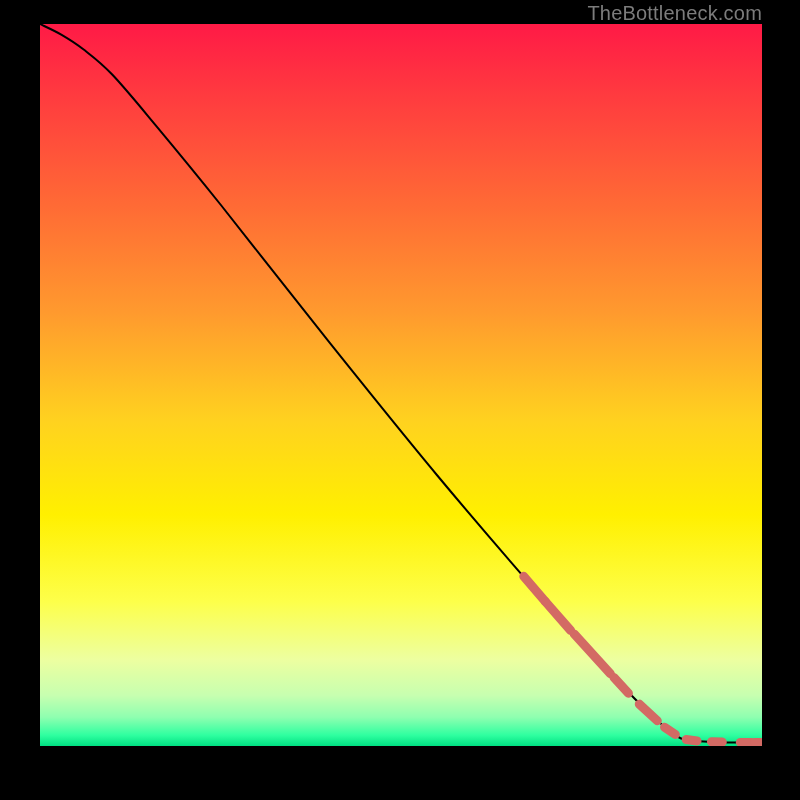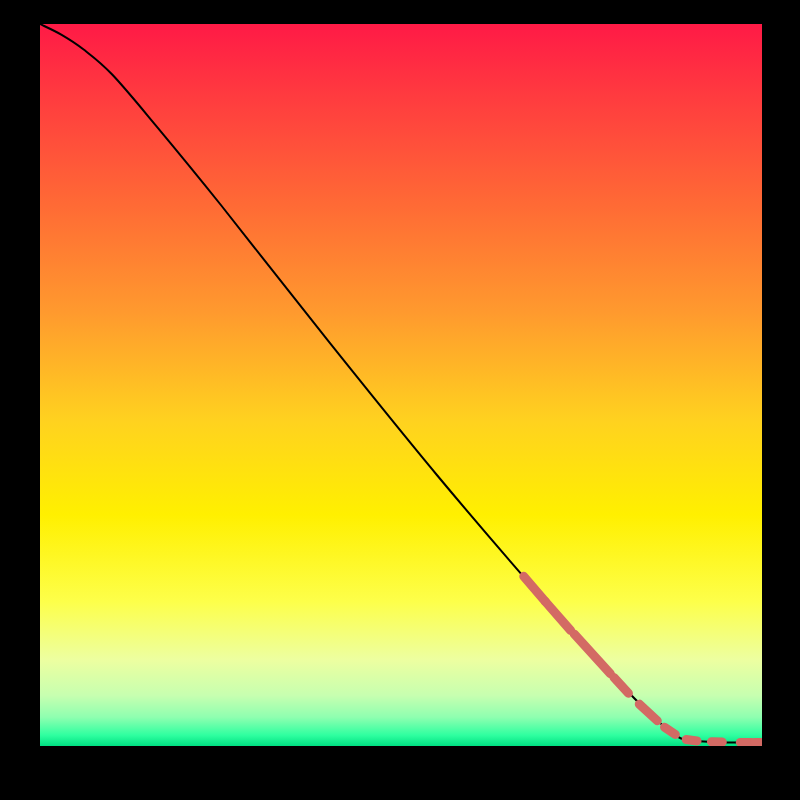--- a/index.html
+++ b/index.html
@@ -46,20 +46,21 @@
     font-size: 20px;
     font-weight: 500;
     letter-spacing: 0.2px;
   }
 </style>
 </head>
 <body>
 
 <div class="outer">
 
+  <div class="attribution">TheBottleneck.com</div>
 
   <div class="plot">
     <svg class="gradient-bg" viewBox="0 0 100 100" preserveAspectRatio="none">
       <defs>
         <linearGradient id="bg-grad" x1="0" y1="0" x2="0" y2="1">
 
         <stop offset="0%" stop-color="#ff1a46"></stop>
             <stop offset="10%" stop-color="#ff3b3f"></stop>
             <stop offset="25%" stop-color="#ff6a35"></stop>
             <stop offset="40%" stop-color="#ff9a2e"></stop>

